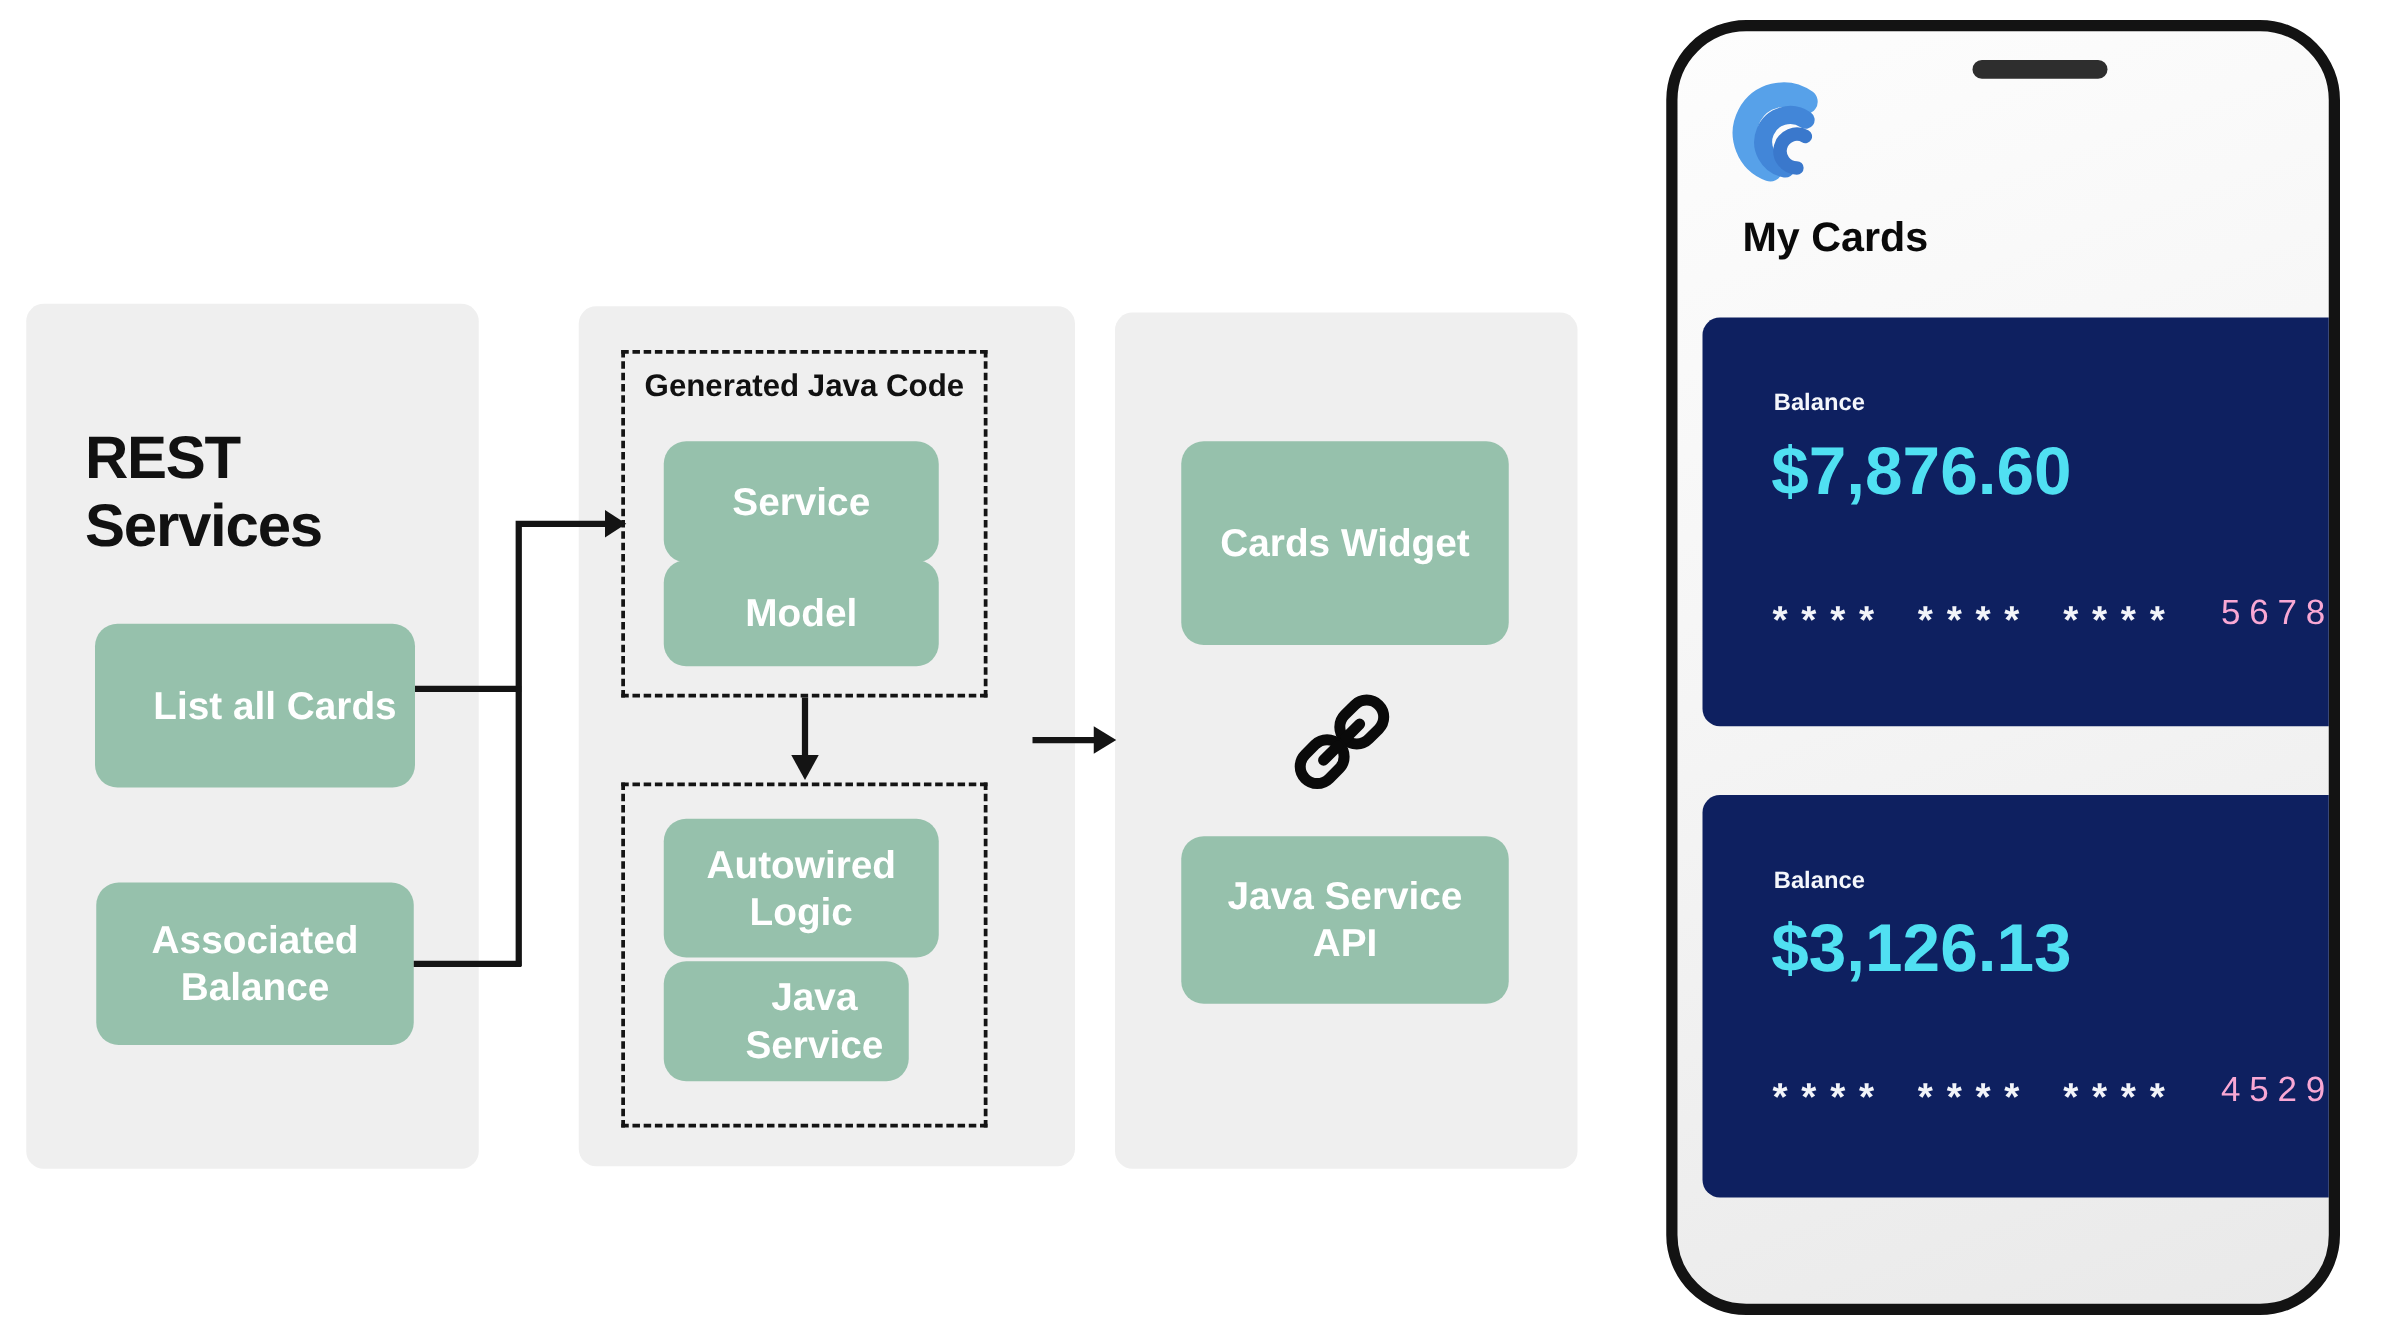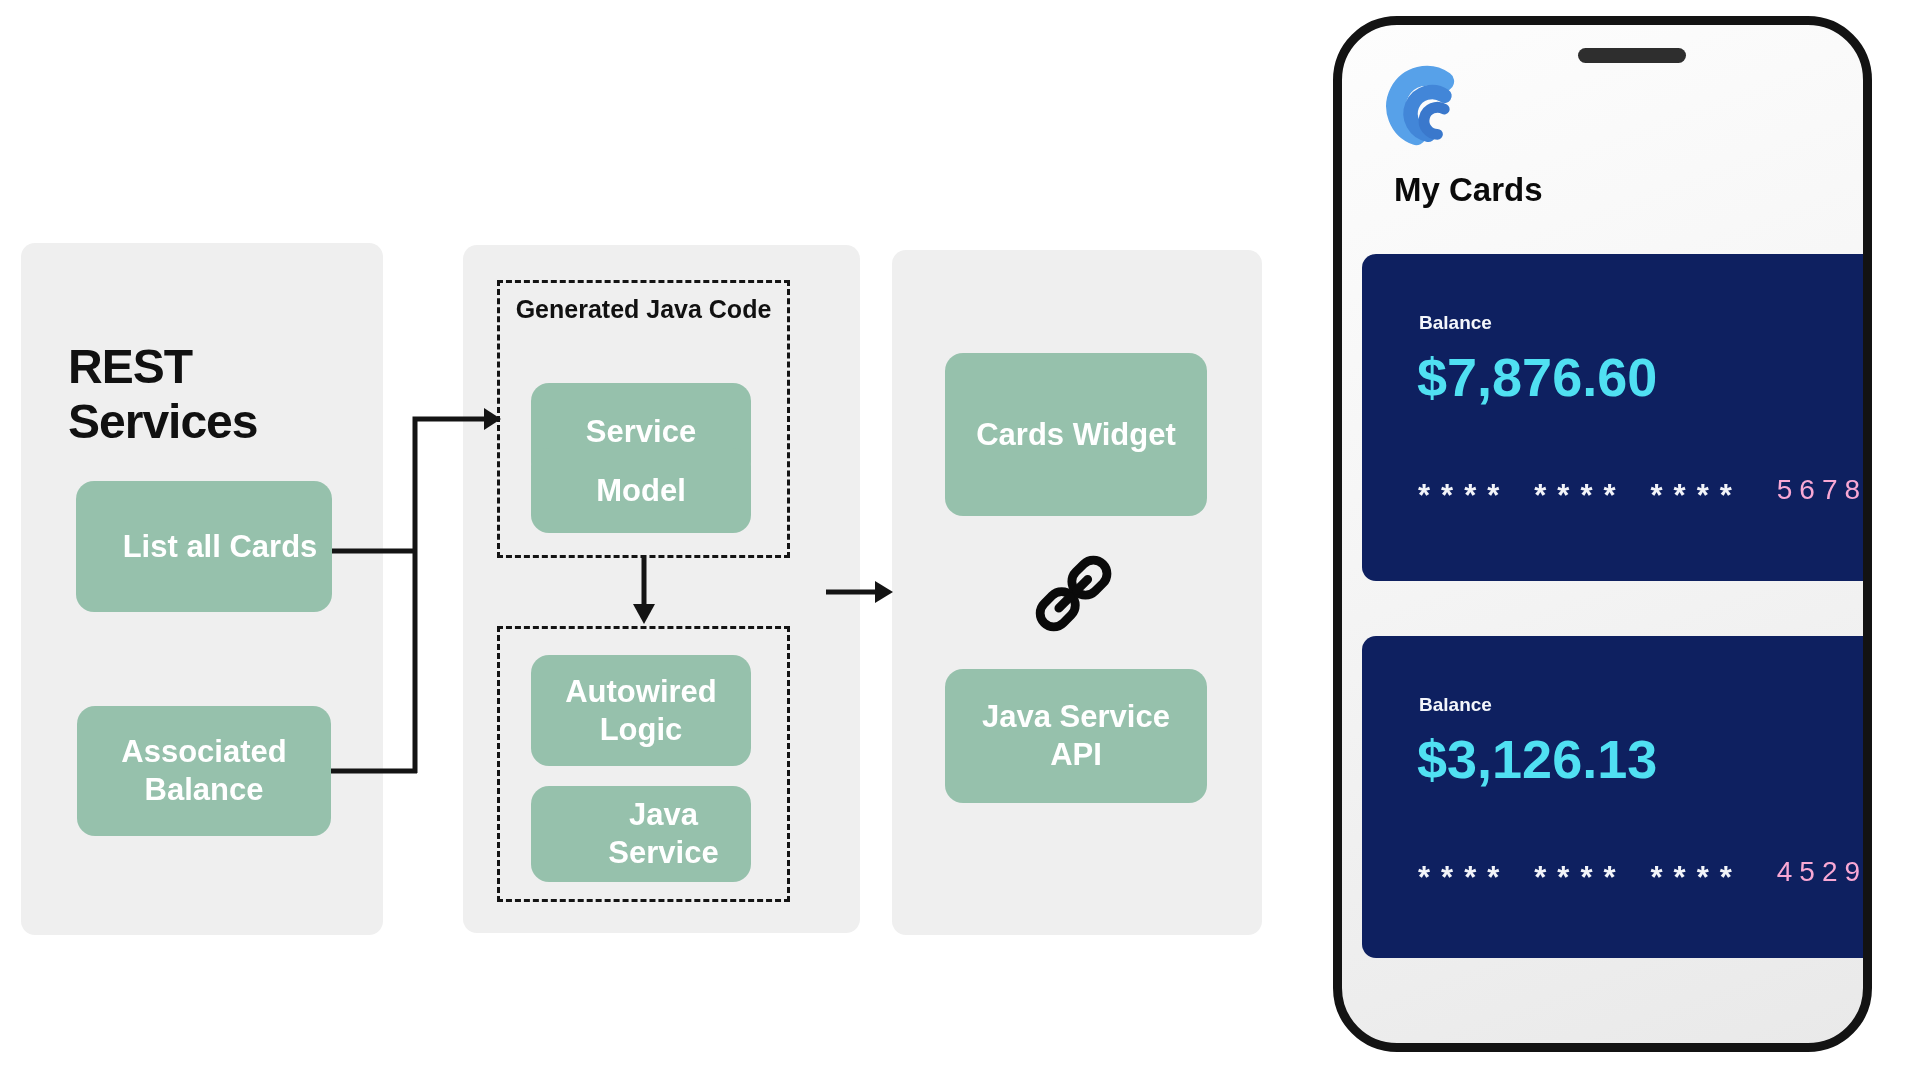--- a/index.html
+++ b/index.html
@@ -53,43 +53,43 @@
               transform:translateY(6px);margin-right:24px;}
   .last-digits{font-size:28px;font-weight:400;letter-spacing:7px;color:#f9a8d4;margin-left:10px;}
 </style>
 </head>
 <body>
 
 <div class="stage">
 
   <div class="panel panel-rest">
     <div class="rest-title">REST Services</div>
-    <div class="gnode" style="left:55px;top:238px;width:256px;height:131px;padding-left:32px;">
+    <div class="gnode" style="left:55px;top:256px;width:256px;height:131px;padding-left:32px;">
       <span>List all Cards</span>
     </div>
     <div class="gnode" style="left:56px;top:463px;width:254px;height:130px;padding:0 20px;">
       <span>Associated Balance</span>
     </div>
   </div>
 
   <div class="panel panel-codegen">
     <div class="dashed-group" style="left:34px;top:35px;width:293px;height:278px;">
       <div class="dashed-title">Generated Java Code</div>
-      <div class="gnode" style="left:31px;top:70px;width:220px;height:97px;margin-top:30px;">
+      <div class="gnode" style="left:31px;top:70px;width:220px;height:97px;">
         <span>Service</span>
       </div>
       <div class="gnode" style="left:31px;top:165px;width:220px;height:85px;">
         <span>Model</span>
       </div>
     </div>
     <div class="dashed-group" style="left:34px;top:381px;width:293px;height:276px;">
       <div class="gnode" style="left:31px;top:26px;width:220px;height:111px;padding:0 30px;">
         <span>Autowired Logic</span>
       </div>
-      <div class="gnode" style="left:31px;top:157px;width:220px;height:96px;padding-left:45px;">
+      <div class="gnode" style="left:31px;top:140px;width:196px;height:96px;padding-left:45px;">
         <span>Java Service</span>
       </div>
     </div>
   </div>
 
   <div class="panel panel-widget">
     <div class="gnode" style="left:53px;top:103px;width:262px;height:163px;">
       <span>Cards Widget</span>
     </div>
     <svg class="chain-icon" viewBox="0 0 100 110">

